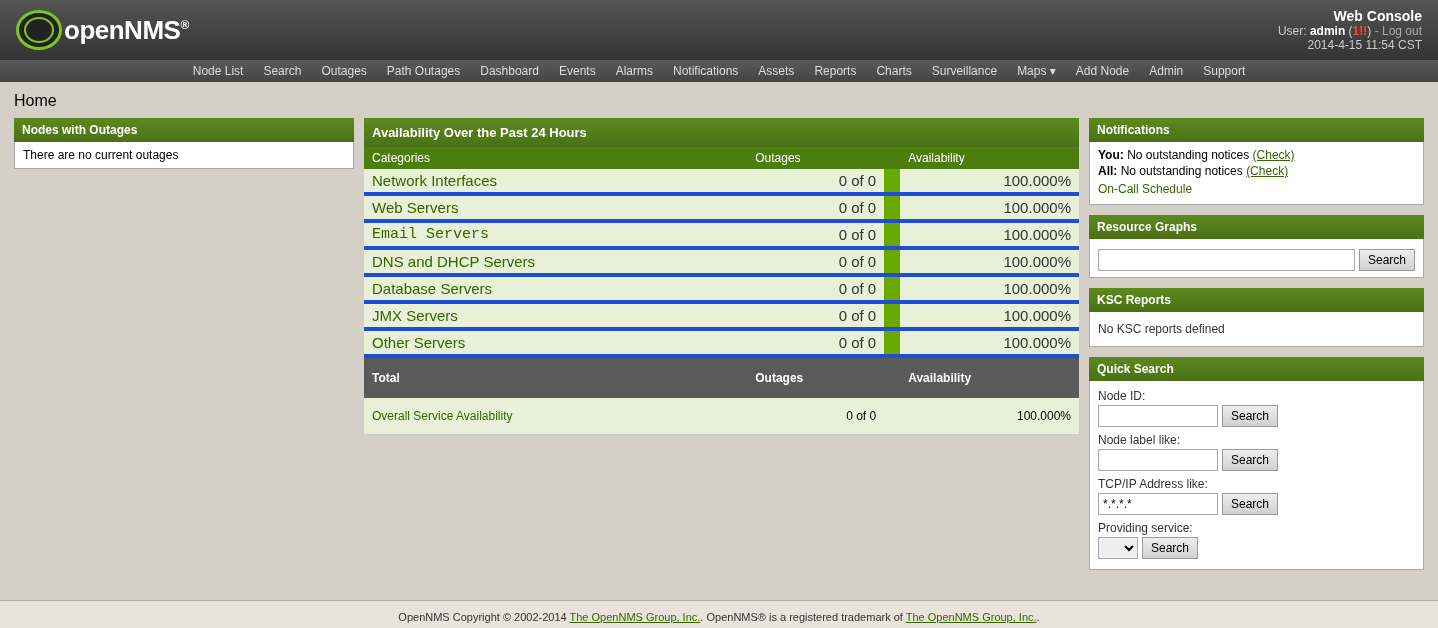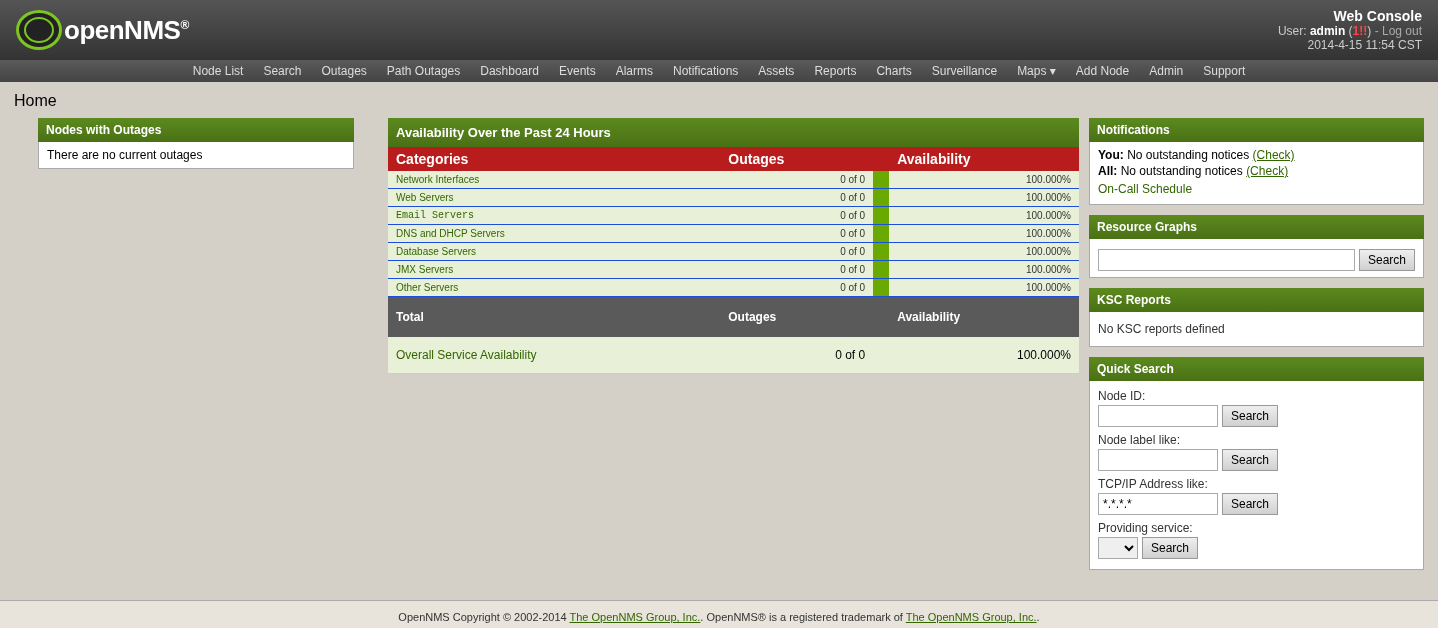--- a/index.html
+++ b/index.html
@@ -68,49 +68,49 @@
     
     #left-column { width: 340px; flex-shrink: 0; }
 
     
     #middle-column { flex: 1; }
 
     
     #right-column { width: 335px; flex-shrink: 0; }
 
     
-    .section-box { margin-bottom: 10px; margin-left: 24px; }
+    .section-box { margin-bottom: 10px; }
     .section-header {
       background: linear-gradient(to bottom, #5c8a1e, #4a7015);
       color: white;
       font-weight: bold;
       font-size: 12px;
       padding: 5px 8px;
     }
     .section-body {
       background: white;
       padding: 6px 8px;
       border: 1px solid #aaa;
       border-top: none;
     }
 
     
     #avail-table { width: 100%; border-collapse: collapse; }
     #avail-table thead tr.col-header td {
-      background: #b91c1c;
-      color: white;
-      font-weight: bold;
+      background: #4d7c0f;
+      color: white;
+      font-weight: normal;
       padding: 4px 8px;
-      font-size: 14px;
+      font-size: 12px;
     }
     #avail-table tbody tr.data-row td {
       padding: 3px 8px;
       background: #e8f0d8;
-      border-bottom: 1px solid #1d4ed8;
-      font-size: 10px;
+      border-bottom: 4px solid #1d4ed8;
+      font-size: 15px;
     }
     #avail-table tbody tr.data-row td.cat-name { color: #336600; }
     #avail-table tbody tr.data-row td.outages-val { text-align: right; color: #333; }
     #avail-table tbody tr.data-row td.avail-val { text-align: right; color: #333; }
     #avail-table tbody tr.data-row td.green-bar { width: 6px; background: #6aaa00; padding: 0; }
     #avail-table tbody tr.total-row td {
       background: #5a5a5a;
       color: white;
       font-weight: bold;
       padding: 13px 8px;

